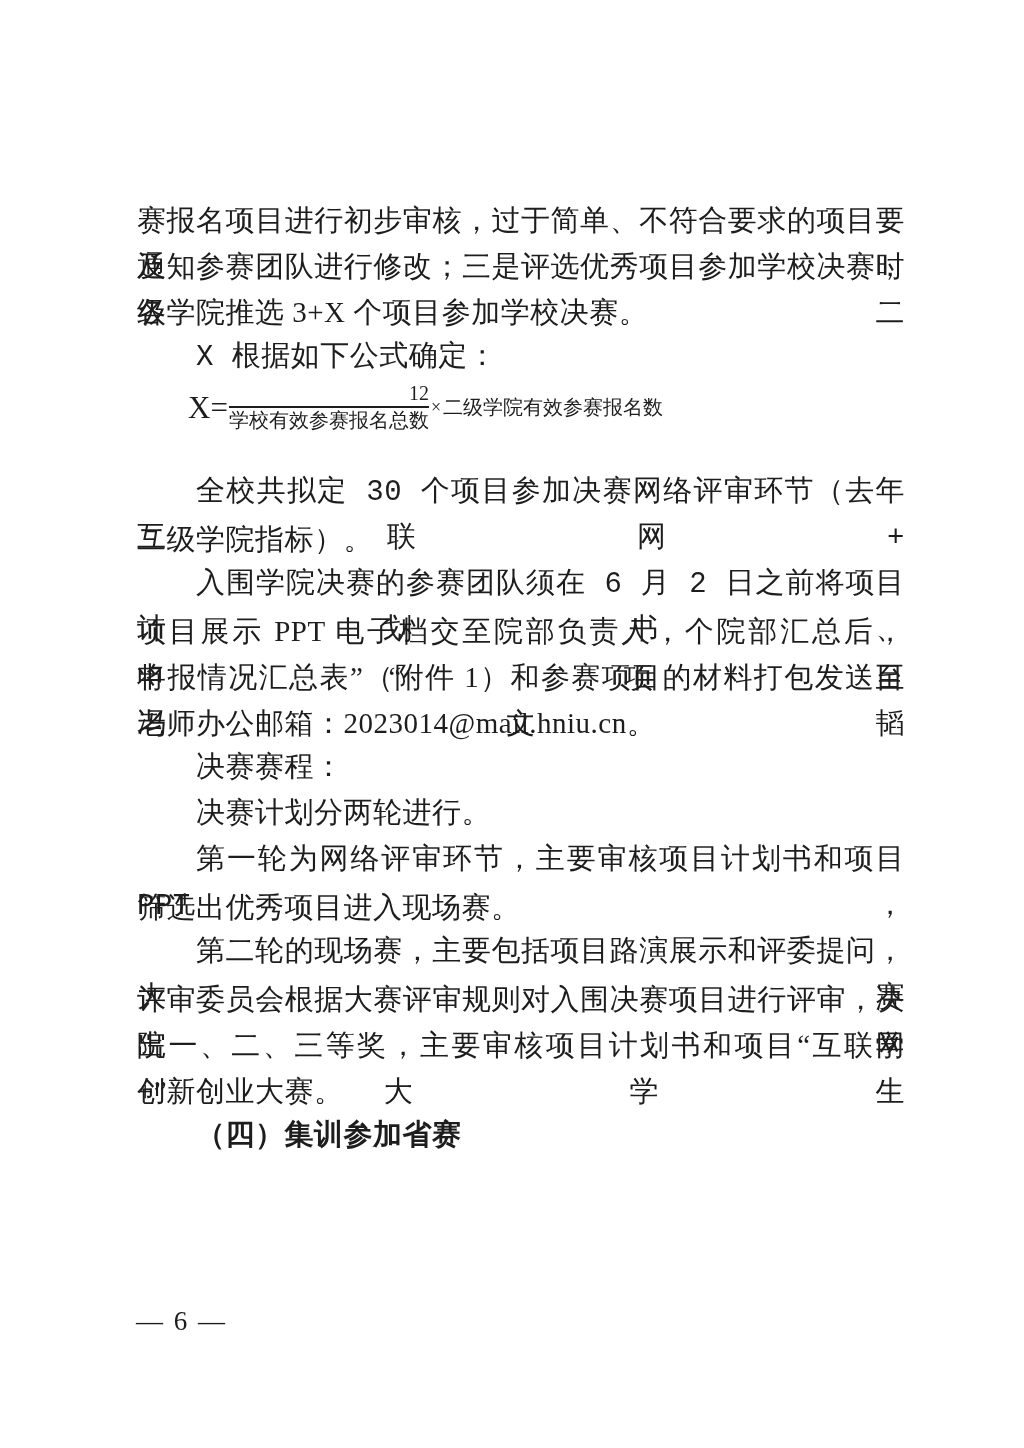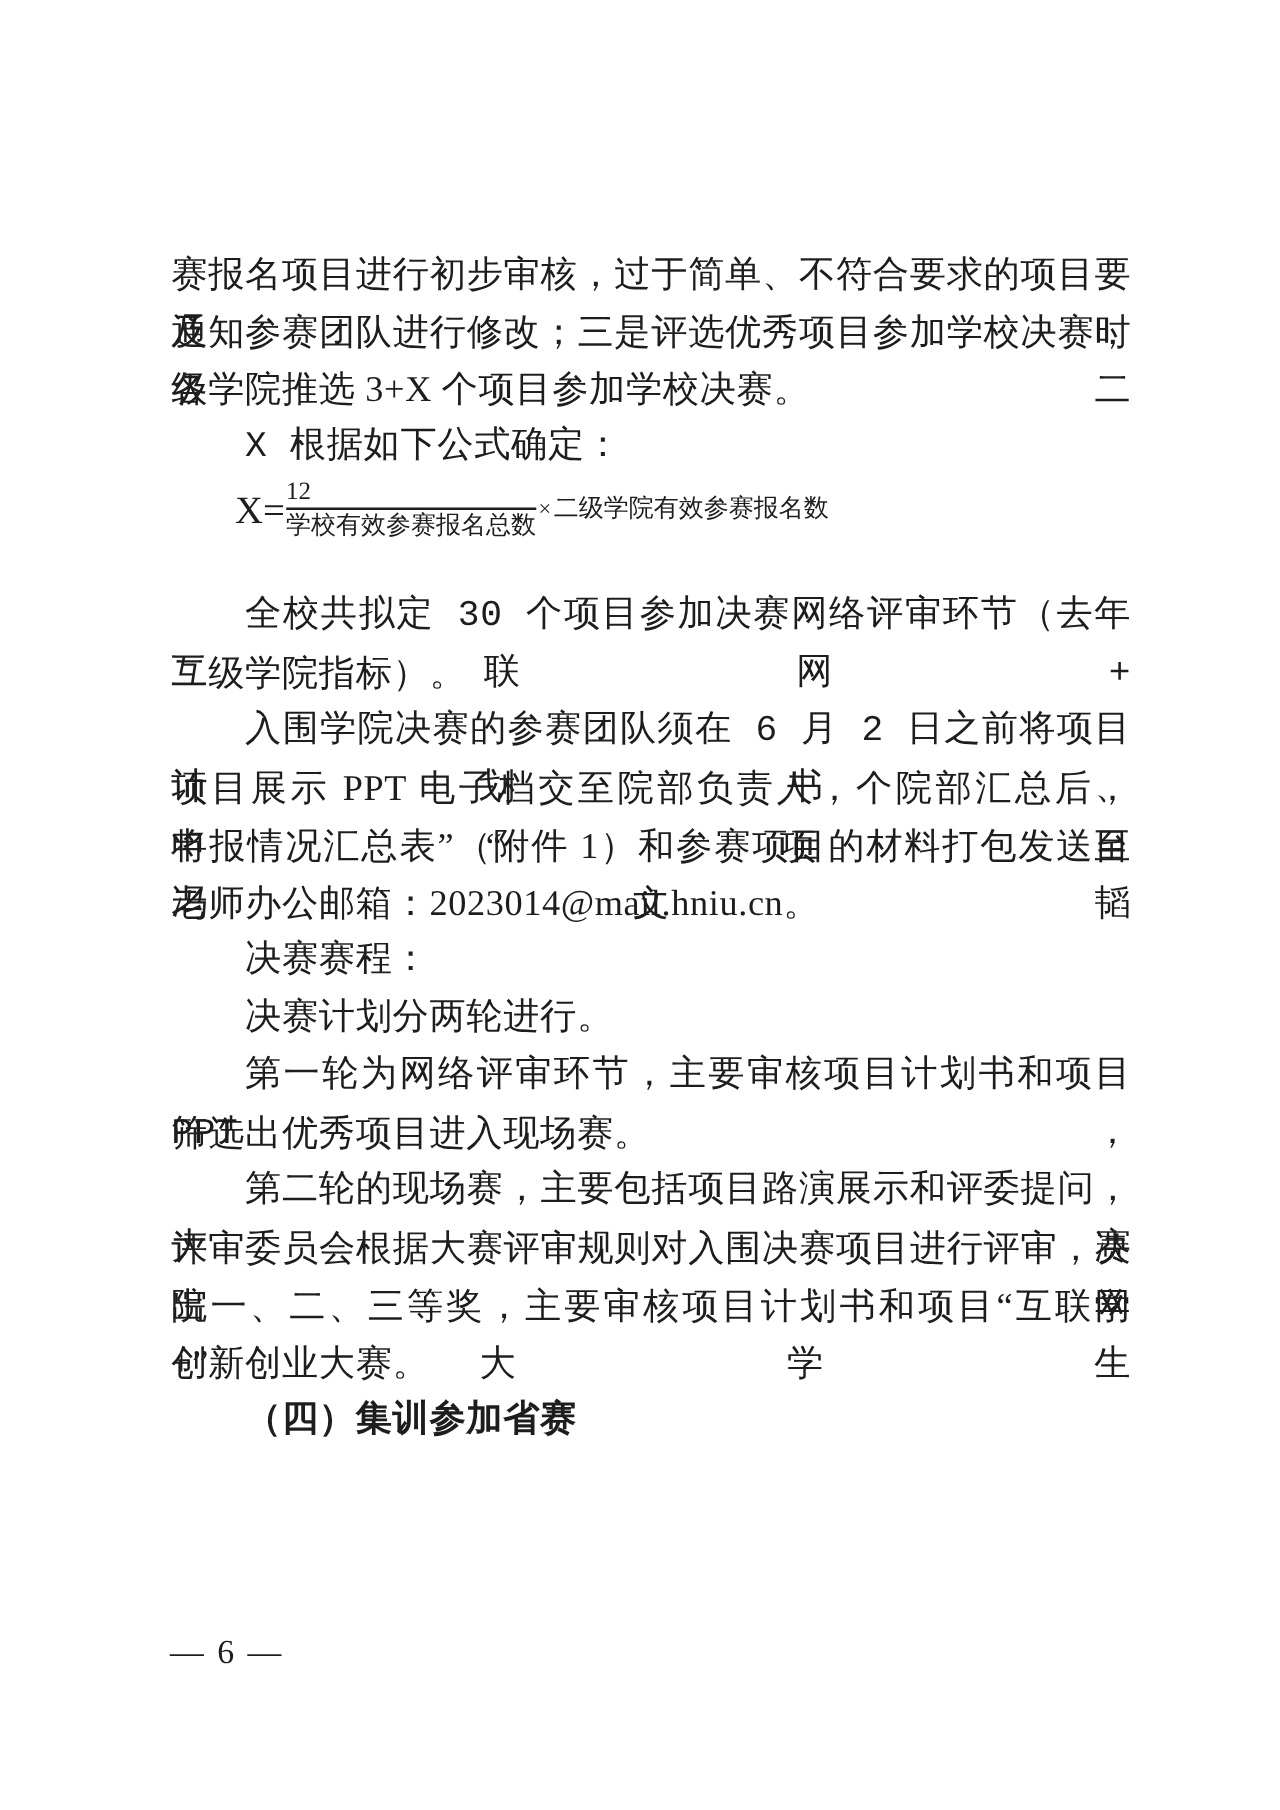--- a/index.html
+++ b/index.html
@@ -53,21 +53,21 @@
   .f-lhs {
     font-size: 31px;
     line-height: 1;
     margin-right: 1px;
   }
   .frac {
     display: inline-flex;
     flex-direction: column;
   }
   .f-num {
-    text-align: left;
+    text-align: right;
     line-height: 1.15;
     border-bottom: 2px solid #1d1d1d;
     padding-bottom: 1px;
   }
   .f-den {
     text-align: center;
     line-height: 1.15;
     padding-top: 1px;
   }
   .f-mul {

